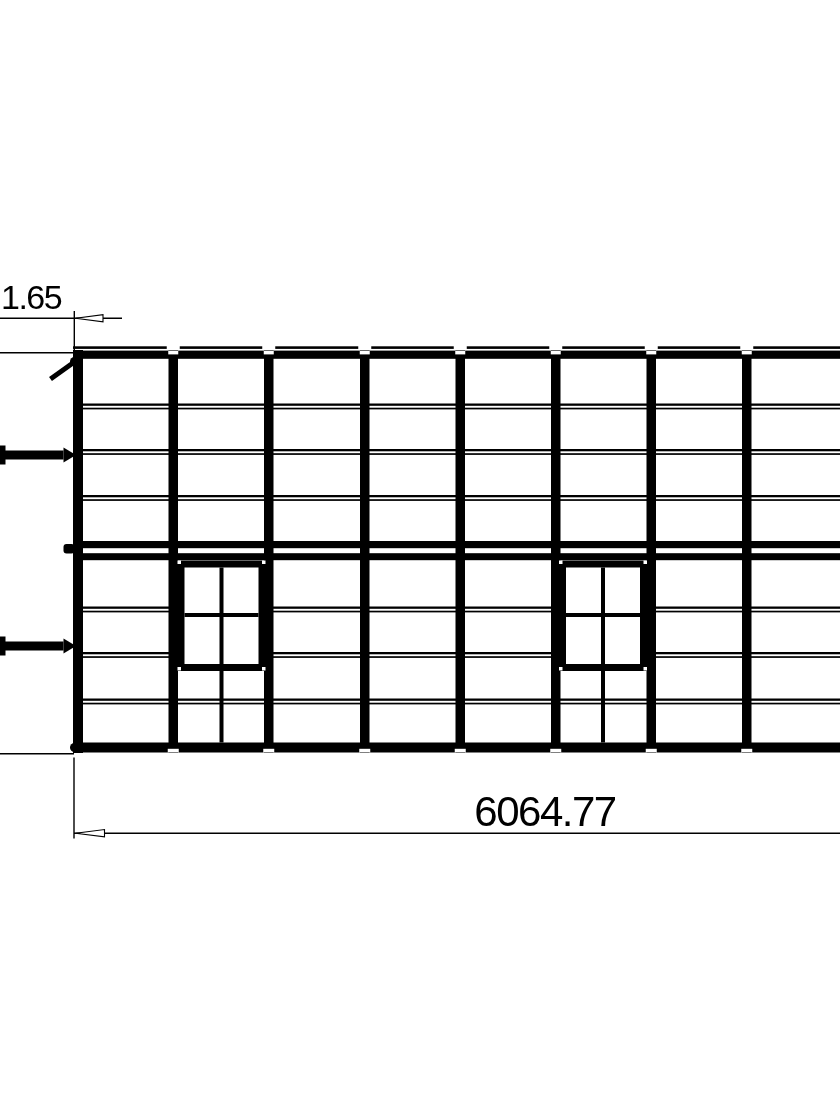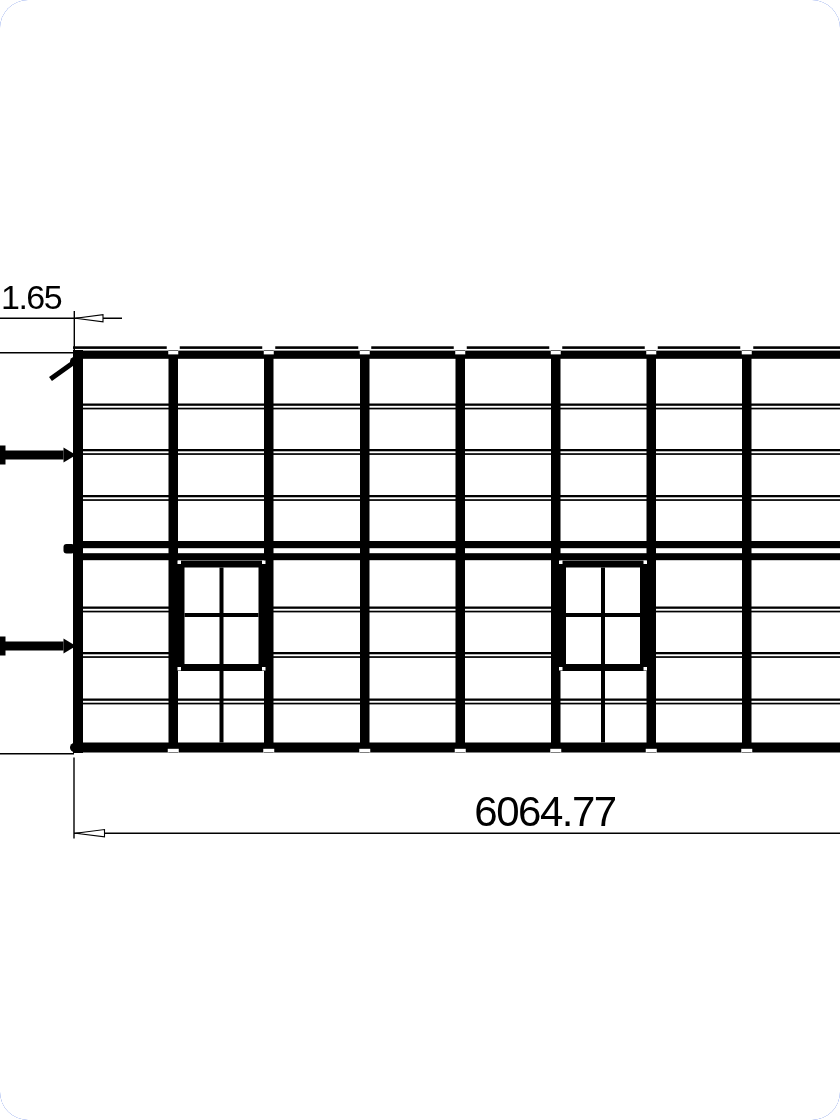--- a/index.html
+++ b/index.html
@@ -1,17 +1,17 @@
 <!DOCTYPE html>
 <html><head>
 <meta charset="utf-8">
 <style>
   html,body{margin:0;padding:0;background:#fff;}
   #stage{position:relative;width:840px;height:1120px;background:#1d4ed8;overflow:hidden;
-         font-family:"Liberation Sans", sans-serif;border-radius:28px;}
+         font-family:"Liberation Sans", sans-serif;}
   svg{position:absolute;left:0;top:0;}
   .dim-lg{font-family:"Liberation Sans", sans-serif;font-size:42px;fill:#000;letter-spacing:-1.5px;}
   .dim-sm{font-family:"Liberation Sans", sans-serif;font-size:34px;fill:#000;letter-spacing:-1.5px;}
 </style>
 </head>
 <body>
 
 <div id="stage">
 <svg width="840" height="1120" viewBox="0 0 840 1120">
 

